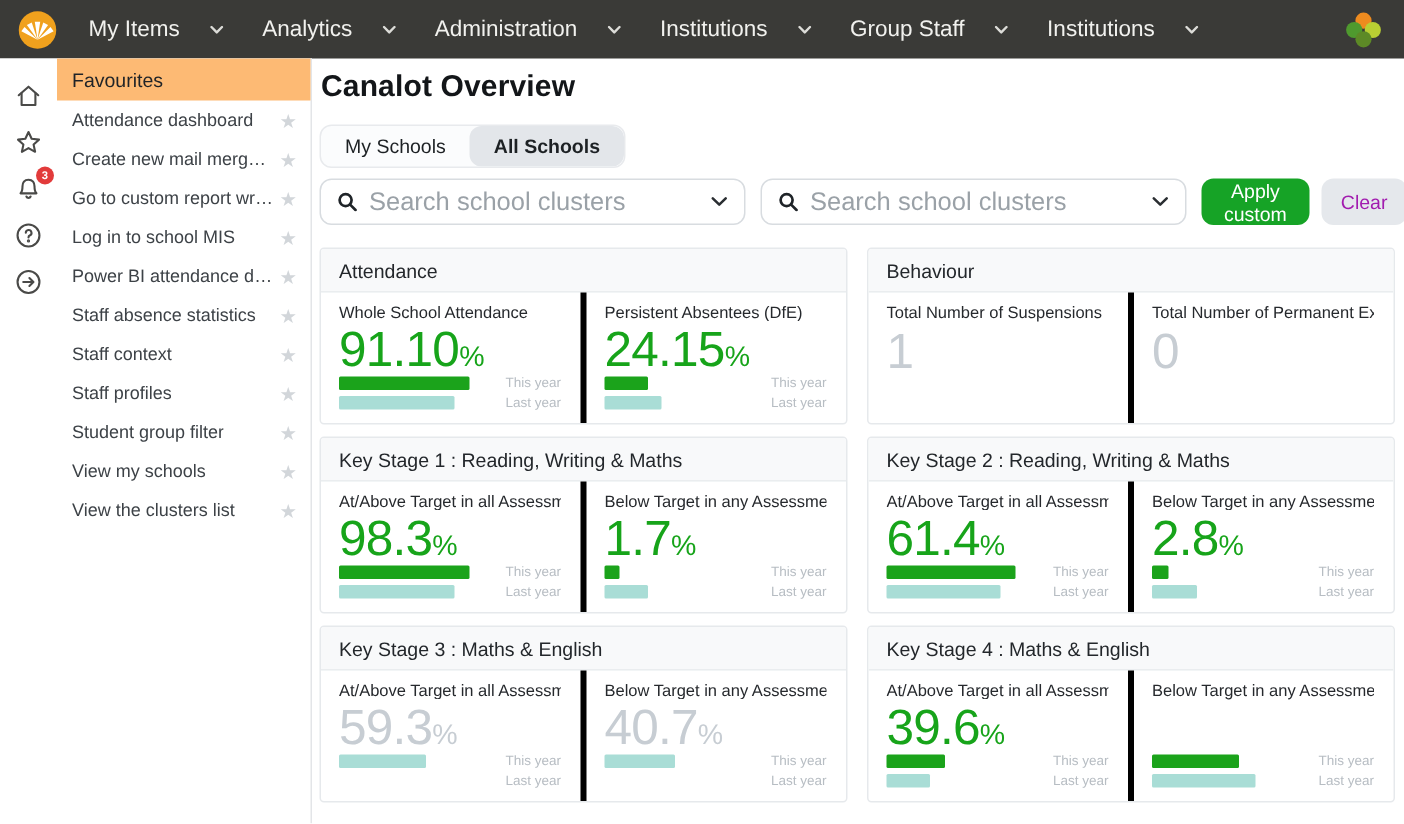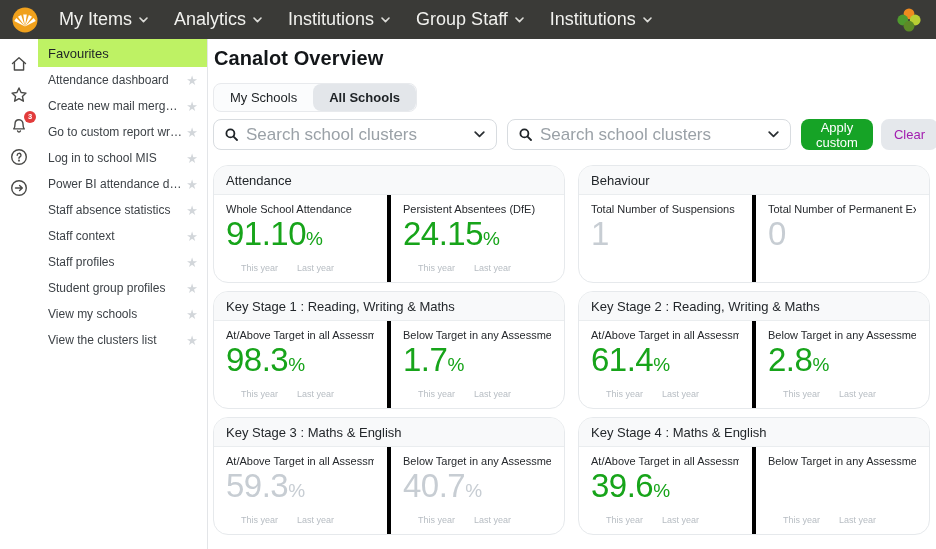--- a/index.html
+++ b/index.html
@@ -7,34 +7,34 @@
     --teal:#a9ddd6; --muted-number:#c7cdd3; --badge-red:#e23b3b;
   }
   *{box-sizing:border-box; margin:0; padding:0;}
   html,body{width:936px; height:549px; overflow:hidden;}
   body{font-family:"Liberation Sans","DejaVu Sans",sans-serif; background:#fff; color:#212529;}
 
   
   .topnav{height:39px; background:var(--nav-bg); display:flex; align-items:center; padding:0 10px;}
   .brand{width:26px; height:26px; margin:0 8px 0 2px; flex:0 0 auto;}
   .nav-menu{display:flex; height:100%;}
-  .nav-item{display:flex; align-items:center; gap:7px; padding:0 13px; color:#f1f1ee; font-size:18px; cursor:pointer;}
+  .nav-item{display:flex; align-items:center; gap:20px; padding:0 13px; color:#f1f1ee; font-size:15px; cursor:pointer;}
   .nav-item .chev{stroke:#dcdcd8;}
   .nav-spacer{flex:1;}
   .clover{width:26px; height:26px; margin-right:4px;}
 
   
   .app{display:flex; height:510px;}
   .rail{width:38px; display:flex; flex-direction:column; align-items:center; padding-top:14px; gap:9px; background:#fff;}
   .rail-btn{position:relative; width:22px; height:22px; display:flex; align-items:center; justify-content:center; cursor:pointer;}
   .rail-btn svg{stroke:#4a4a48; fill:none; stroke-width:1.4; stroke-linecap:round; stroke-linejoin:round;}
   .rail-badge{position:absolute; top:-4px; right:-6px; min-width:12px; height:12px; border-radius:7px; background:var(--badge-red); color:#fff; font-size:7.5px; line-height:12px; text-align:center; padding:0 2px; font-weight:700;}
 
   .sidebar{width:170px; border-right:1px solid #e3e5e8; background:#fff;}
-  .side-header{height:28px; background:#bef264; display:flex; align-items:center; padding:0 10px; font-size:13px; font-weight:500; color:#1f2327;}
+  .side-header{height:28px; background:#fdba74; display:flex; align-items:center; padding:0 10px; font-size:13px; font-weight:500; color:#1f2327;}
   .side-item{height:26px; display:flex; align-items:center; justify-content:space-between; padding:0 9px 0 10px; cursor:pointer;}
   .side-item-label{font-size:12px; color:#3d4247; white-space:nowrap; overflow:hidden; text-overflow:ellipsis;}
   .side-star{color:#d2d6da; font-size:13px; line-height:13px; flex:0 0 auto; margin-left:4px; cursor:pointer;}
 
   
   .main{flex:1; padding:6px 6px 0 5px; overflow:hidden;}
   .page-title{font-size:20px; font-weight:600; color:#131619; margin:2px 0 13px 1px; letter-spacing:.1px;}
 
   .tabs{display:inline-flex; height:29px; border:1px solid #e8eaed; background:#fbfcfd; border-radius:8px; margin-bottom:7px; overflow:hidden;}
   .tab{display:flex; align-items:center; padding:0 16px; font-size:13px; color:#1d2124; cursor:pointer; border-radius:8px;}
@@ -43,32 +43,32 @@
   .filter-row{display:flex; align-items:center; gap:10px; margin-bottom:15px;}
   .search-box{width:284px; height:31px; border:1px solid #d8dce0; border-radius:8px; background:#fff; display:flex; align-items:center; padding:0 11px; gap:8px;}
   .search-box svg{flex:0 0 auto;}
   .search-box input{flex:1; border:none; outline:none; font-size:17px; color:#000000; background:transparent; font-family:inherit; min-width:0;}
   .search-box input::placeholder{color:#9aa1a7;}
   .btn{height:31px; border:none; border-radius:8px; font-size:13px; font-family:inherit; cursor:pointer;}
   .btn-apply{background:var(--green); color:#fff; padding:0 15px; font-weight:500;}
   .btn-clear{background:#e5e8ec; color:#a21caf; padding:0 13px; margin-left:-2px;}
 
   .cards{display:grid; grid-template-columns:1fr 1fr; gap:8px 13px;}
-  .card{height:118px; border:1px solid #e6e9ec; border-radius:15px; background:#fff; overflow:hidden;}
+  .card{height:118px; border:1px solid #e6e9ec; border-radius:3px; background:#fff; overflow:hidden;}
   .card-header{height:29px; background:#f8f9fa; border-bottom:1px solid #eaedef; display:flex; align-items:center; padding:0 12px;}
   .card-title{font-size:13px; color:#23272b;}
   .card-body{display:flex; height:88px;}
   .metric{flex:1 1 0; min-width:0; padding:8px 13px 10px 12px; display:flex; flex-direction:column;}
   .metric + .metric{border-left:4px solid #000000;}
   .metric-label{font-size:11px; color:#26292d; white-space:nowrap; overflow:hidden;}
   .metric-value{margin-top:1px; font-size:33px; line-height:1.08; letter-spacing:-.5px;}
   .metric-value .unit{font-size:19px; letter-spacing:0;}
   .state-green{color:var(--green-text);}
   .state-gray{color:var(--muted-number);}
-  .bars{margin-top:auto; display:flex; flex-direction:row; gap:4px;}
+  .bars{margin-top:auto; display:flex; flex-direction:column; gap:4px;}
   .bar-row{display:flex; align-items:center; gap:10px; height:9px;}
   .bar-track{flex:1; height:9px;}
   .bar-fill{height:9px; border-radius:1px;}
   .bar-green{background:var(--green-bar);}
   .bar-teal{background:var(--teal);}
   .bar-none{background:transparent;}
   .bar-label{width:42px; flex:0 0 auto; text-align:right; font-size:9px; color:#b7bdc3; line-height:9px;}
 </style>
 </head>
 <body>
@@ -97,20 +97,26 @@
     </svg>
   </div>
 
   <div class="nav-item">
     <span>Analytics</span>
     <svg class="chev" width="9" height="6" viewBox="0 0 9 6" fill="none" stroke-width="1.6" stroke-linecap="round" stroke-linejoin="round">
       <path d="M1 1 L4.5 4.6 L8 1"></path>
     </svg>
   </div>
 
+  <div class="nav-item">
+    <span>Administration</span>
+    <svg class="chev" width="9" height="6" viewBox="0 0 9 6" fill="none" stroke-width="1.6" stroke-linecap="round" stroke-linejoin="round">
+      <path d="M1 1 L4.5 4.6 L8 1"></path>
+    </svg>
+  </div>
 
   <div class="nav-item">
     <span>Institutions</span>
     <svg class="chev" width="9" height="6" viewBox="0 0 9 6" fill="none" stroke-width="1.6" stroke-linecap="round" stroke-linejoin="round">
       <path d="M1 1 L4.5 4.6 L8 1"></path>
     </svg>
   </div>
 
   <div class="nav-item">
     <span>Group Staff</span>
@@ -208,21 +214,21 @@
     <span class="side-item-label">Staff context</span>
     <span class="side-star">★</span>
   </div>
 
   <div class="side-item">
     <span class="side-item-label">Staff profiles</span>
     <span class="side-star">★</span>
   </div>
 
   <div class="side-item">
-    <span class="side-item-label">Student group profiles</span>
+    <span class="side-item-label">Student group filter</span>
     <span class="side-star">★</span>
   </div>
 
   <div class="side-item">
     <span class="side-item-label">View my schools</span>
     <span class="side-star">★</span>
   </div>
 
   <div class="side-item">
     <span class="side-item-label">View the clusters list</span>

